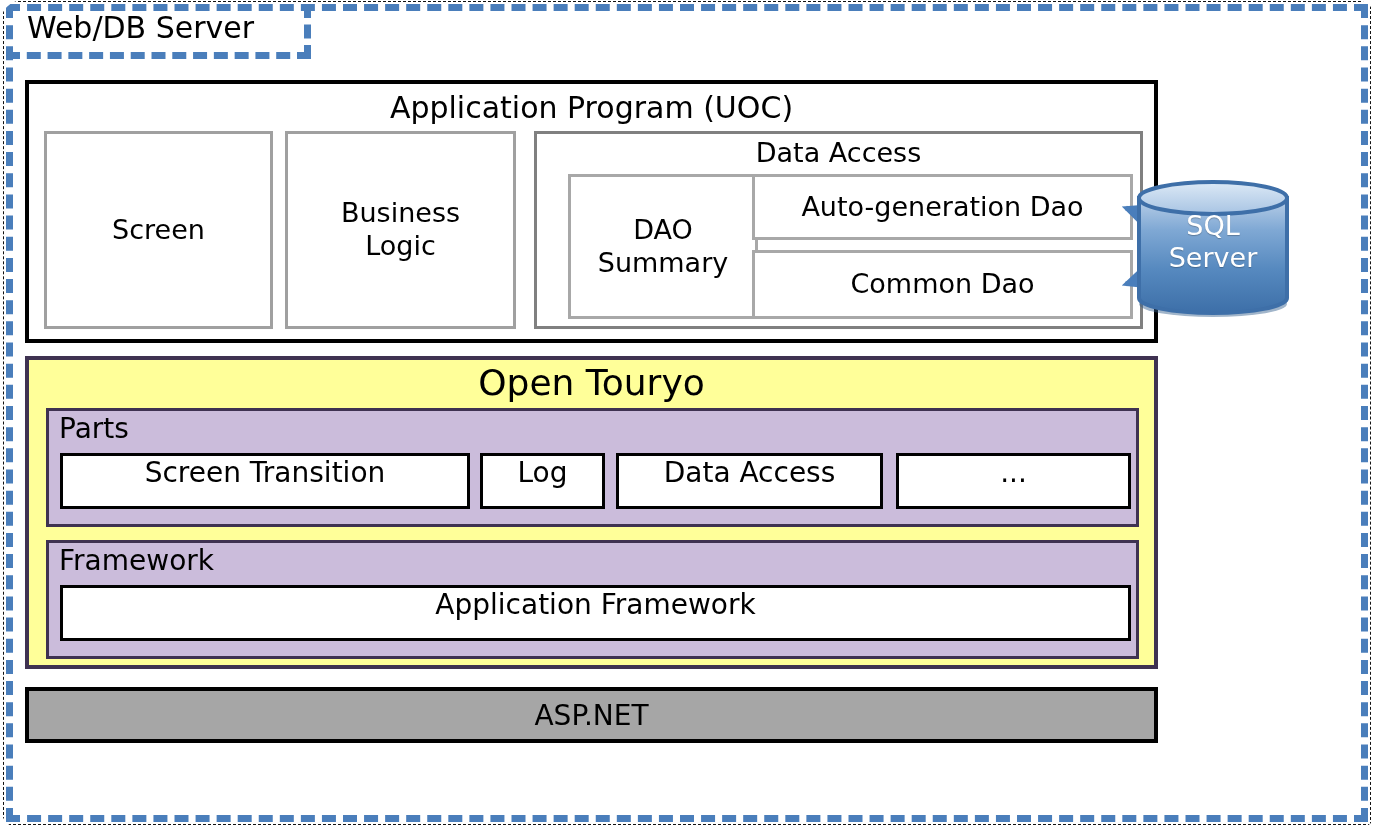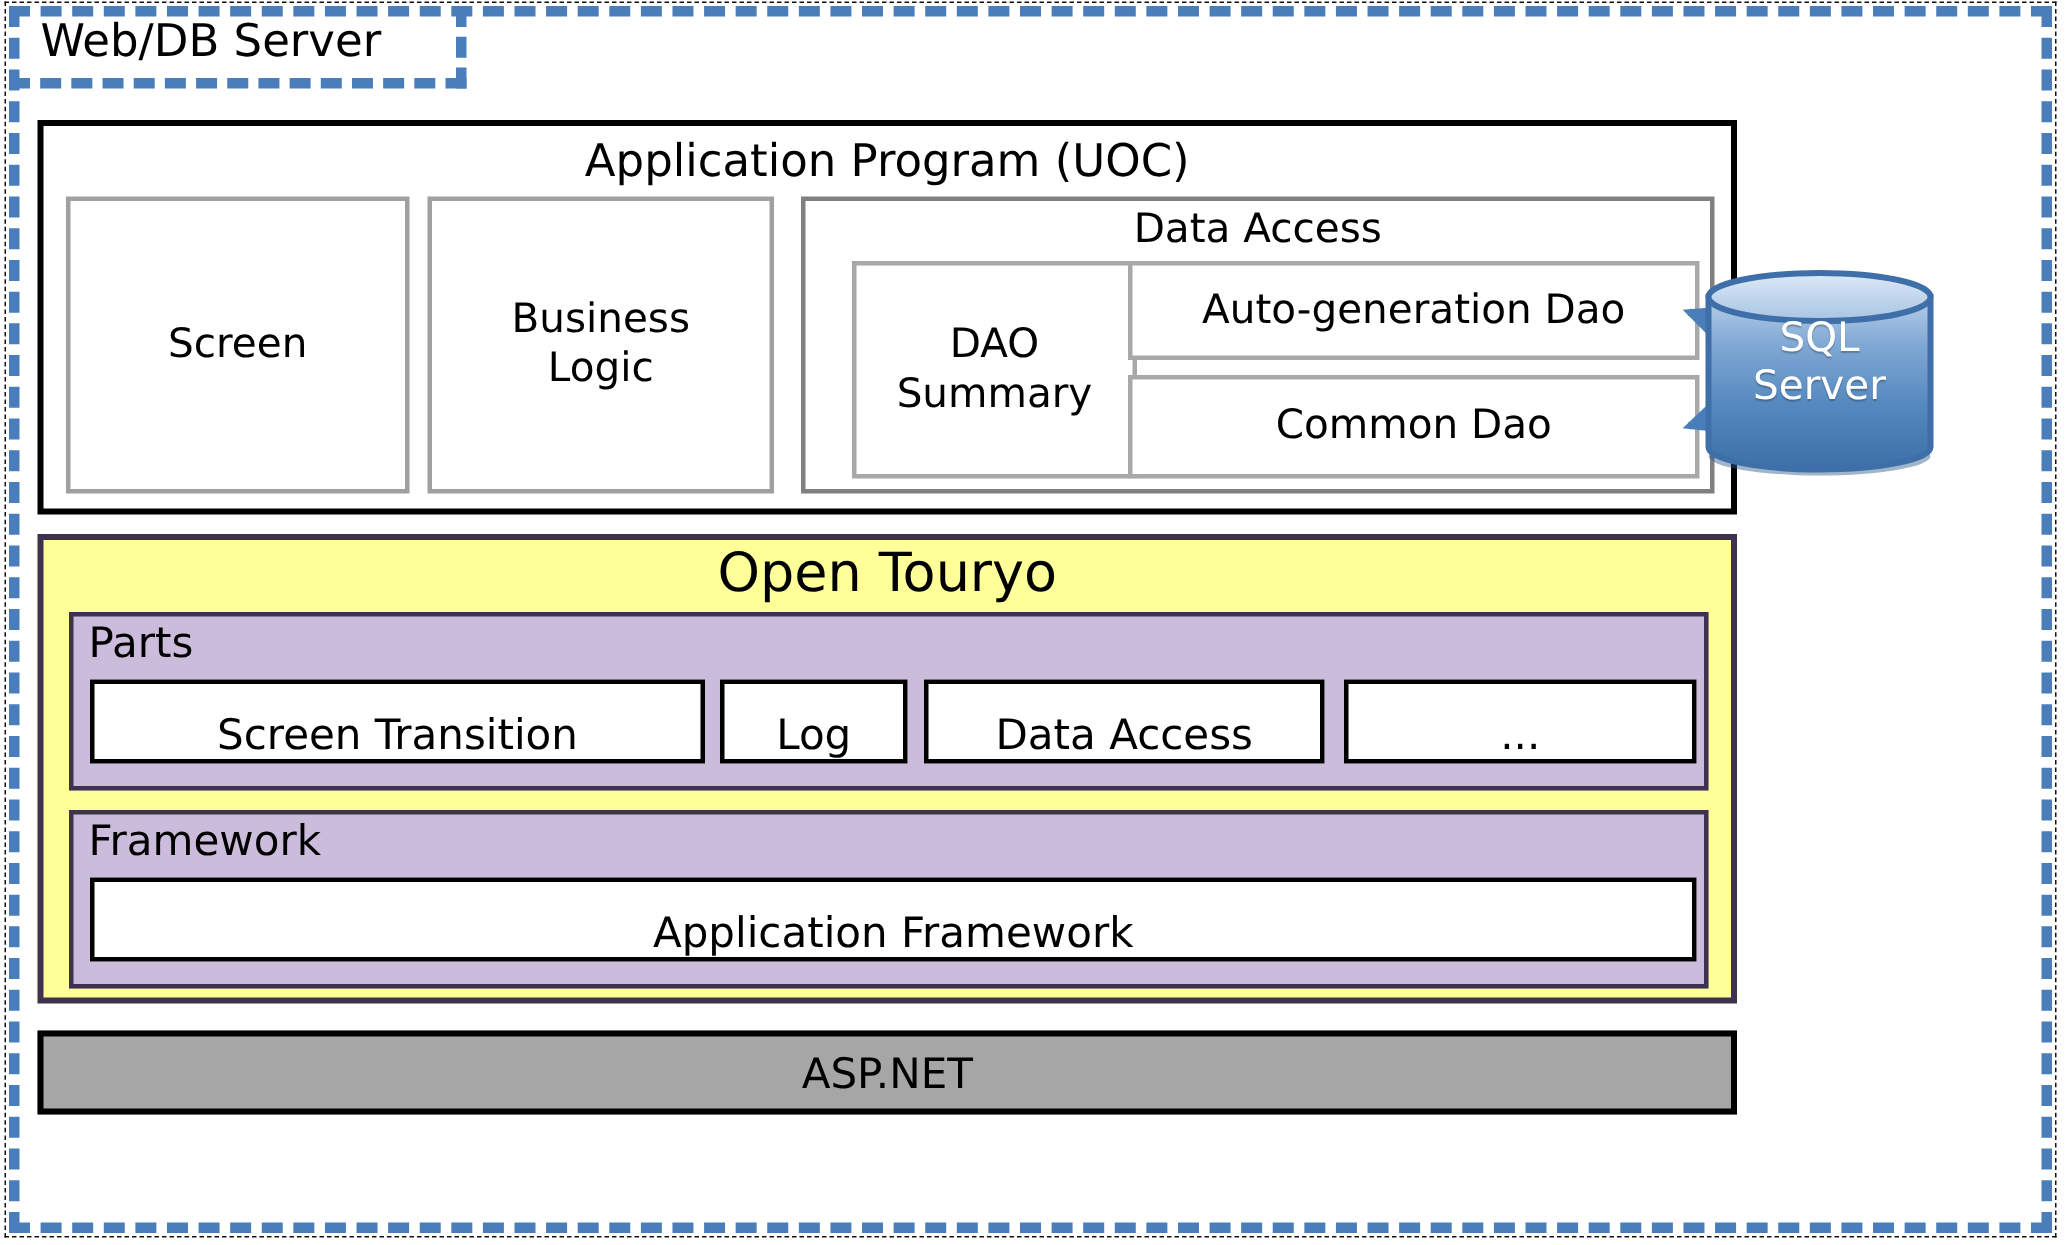--- a/index.html
+++ b/index.html
@@ -10,20 +10,21 @@
   body {
     font-family: "DejaVu Sans", "Liberation Sans", sans-serif;
   }
 
   #canvas {
     position: relative;
     width: 1378px;
     height: 830px;
     background: #ffffff;
     overflow: hidden;
+    border-radius: 24px;
   }
 
   
   .server-frame {
     position: absolute;
     left: 6px;
     top: 4px;
     width: 1362px;
     height: 818px;
     border: 7px dashed #4a7ebb;
@@ -207,21 +208,21 @@
     color: #000;
     white-space: nowrap;
   }
 
   .white-chip {
     position: absolute;
     box-sizing: border-box;
     border: 3px solid #000;
     background: #fff;
     display: flex;
-    align-items: flex-end;
+    align-items: flex-start;
     justify-content: center;
     font-size: 28px;
     color: #000;
     white-space: nowrap;
   }
   .chip-screen-transition { left: 11px;  top: 42px; width: 410px; height: 56px; }
   .chip-log               { left: 431px; top: 42px; width: 125px; height: 56px; }
   .chip-data-access       { left: 567px; top: 42px; width: 267px; height: 56px; }
   .chip-ellipsis          { left: 847px; top: 42px; width: 235px; height: 56px; }
   .chip-app-framework     { left: 11px;  top: 42px; width: 1071px; height: 56px; }

